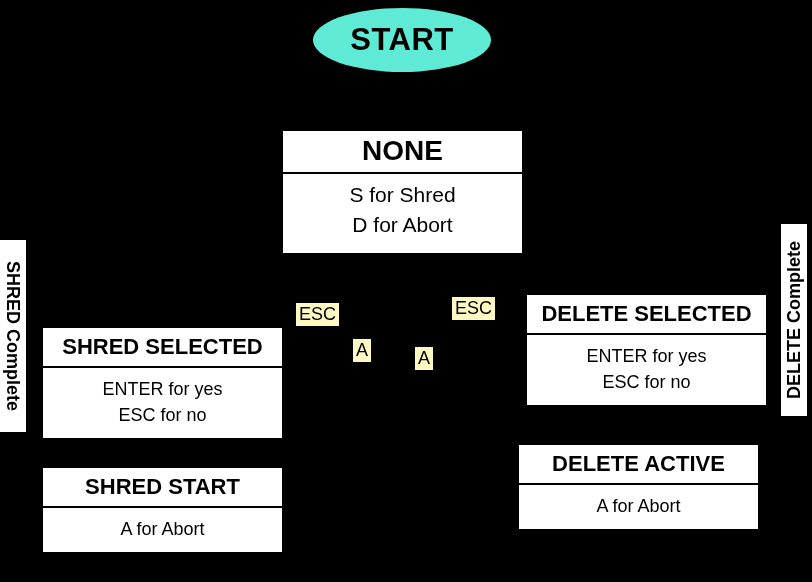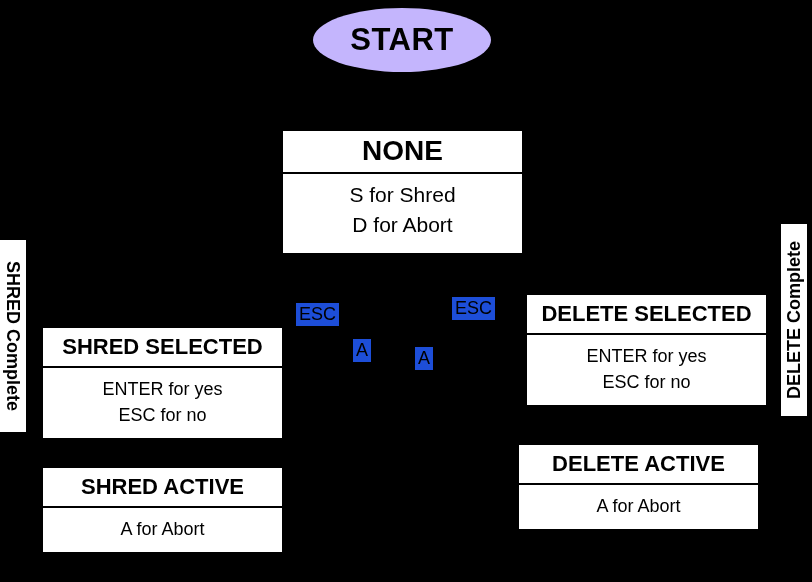--- a/index.html
+++ b/index.html
@@ -23,21 +23,21 @@
     height: 582px;
   }
 
   
   .start-node {
     position: absolute;
     left: 313px;
     top: 8px;
     width: 178px;
     height: 64px;
-    background: #c4b5fd;
+    background: #5eead4;
     border-radius: 50%;
     display: flex;
     align-items: center;
     justify-content: center;
   }
   .start-node .label {
     font-size: 31px;
     font-weight: bold;
     letter-spacing: 0.5px;
     color: #000000;
@@ -129,21 +129,21 @@
     width: 26px;
     height: 192px;
   }
   #side-delete .txt {
     transform: rotate(-90deg);
   }
 
   
   .edge-label {
     position: absolute;
-    background: #1d4ed8;
+    background: #fef9c3;
     color: #000000;
     font-size: 18px;
     line-height: 1.15;
     padding: 1px 3px;
     white-space: nowrap;
   }
   #lbl-esc-left  { left: 296px; top: 303px; }
   #lbl-esc-right { left: 452px; top: 297px; }
   #lbl-a-left    { left: 353px; top: 339px; }
   #lbl-a-right   { left: 415px; top: 347px; }
@@ -175,21 +175,21 @@
 
   <div class="state-box" id="box-delete-selected">
     <div class="title">DELETE SELECTED</div>
     <div class="body">
       <span class="line">ENTER for yes</span>
       <span class="line">ESC for no</span>
     </div>
   </div>
 
   <div class="state-box" id="box-shred-active">
-    <div class="title">SHRED ACTIVE</div>
+    <div class="title">SHRED START</div>
     <div class="body">
       <span class="line">A for Abort</span>
     </div>
   </div>
 
   <div class="state-box" id="box-delete-active">
     <div class="title">DELETE ACTIVE</div>
     <div class="body">
       <span class="line">A for Abort</span>
     </div>

